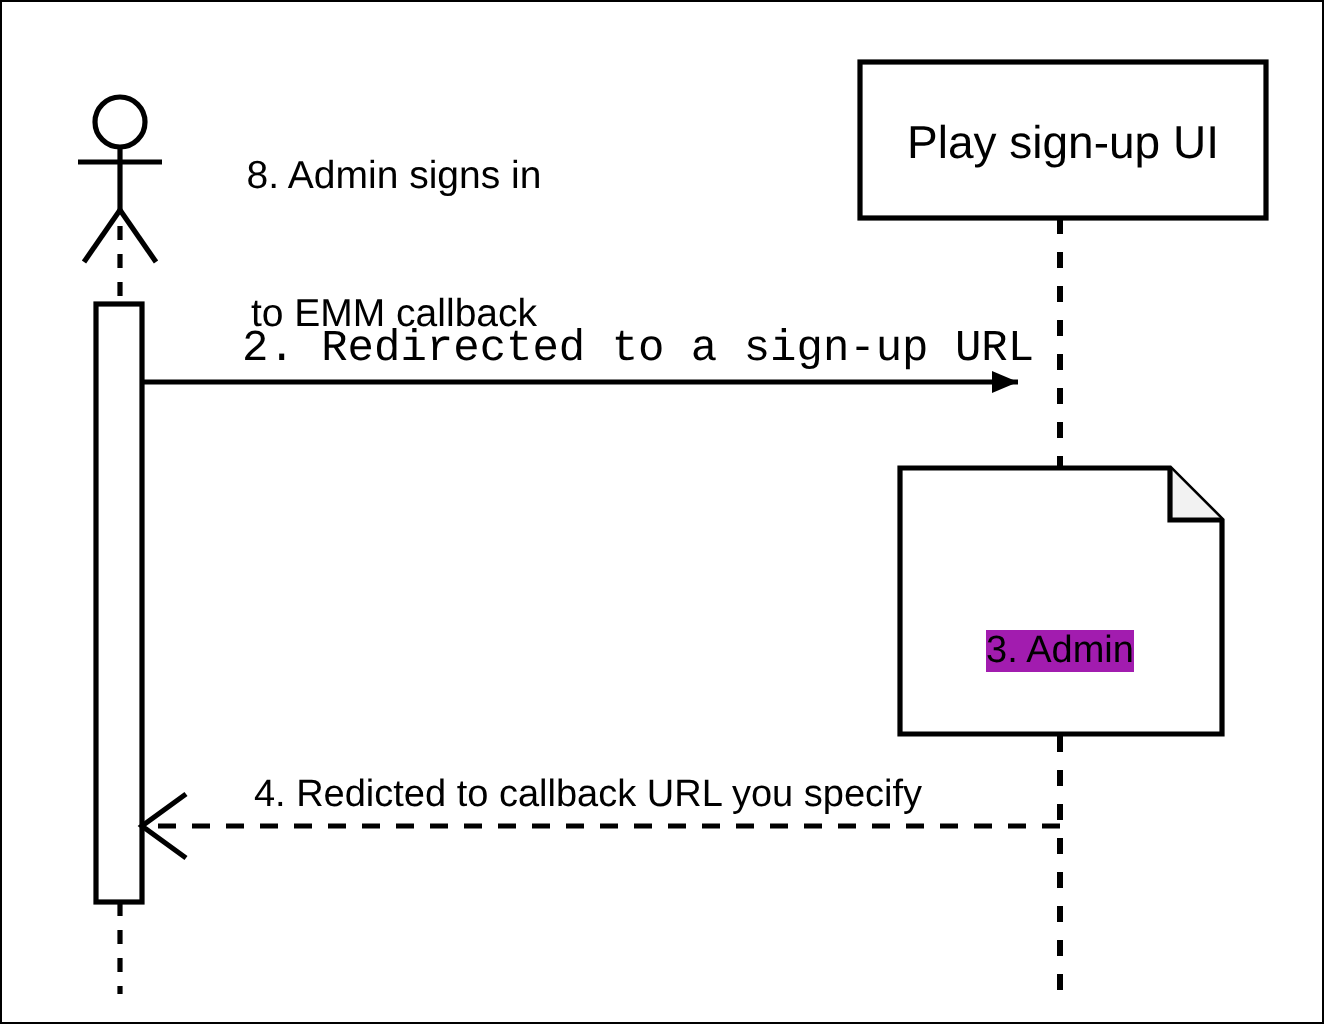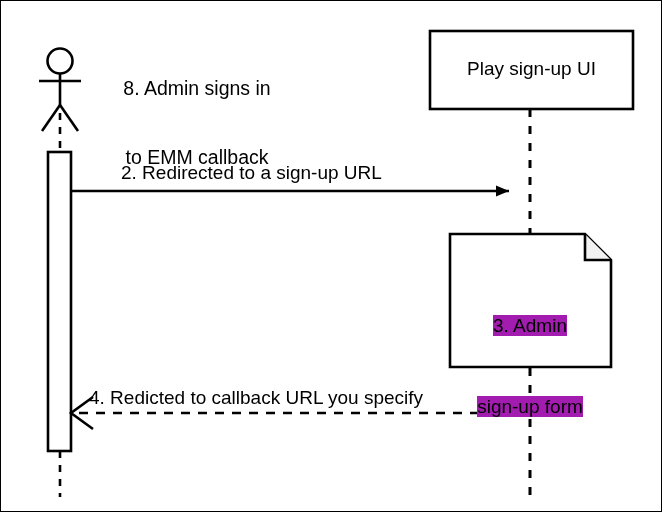--- a/index.html
+++ b/index.html
@@ -41,47 +41,49 @@
     width: 196px;
     text-align: center;
     font-size: 19.5px;
   }
   
   #participant-label {
     left: 430px;
     top: 57px;
     width: 201px;
     text-align: center;
-    font-size: 19px;
+    font-size: 23px;
   }
   
   #message2-label {
     left: 120px;
     top: 161px;
     width: 350px;
-    font-size: 19px;
+    text-align: center;
+    font-size: 22px;
+    font-family: Liberation Mono, monospace;
   }
   
   #note-text {
     left: 448px;
     top: 258px;
     width: 162px;
     text-align: center;
     font-size: 19px;
     line-height: 1.42;
   }
   #note-text span {
     background: #a21caf;
   }
   
   #message4-label {
     left: 88px;
     top: 386px;
     width: 410px;
-    text-align: left;
+    text-align: center;
     font-size: 19px;
   }
 </style>
 </head>
 <body>
 
 <div id="diagram-root">
 
   <svg id="diagram-svg" viewBox="0 0 662 512" xmlns="http://www.w3.org/2000/svg">
 
@@ -124,18 +126,17 @@
     <div>8. Admin signs in</div>
     <div>to EMM callback</div>
   </div>
 
   <div class="lbl" id="participant-label">Play sign-up UI</div>
 
   <div class="lbl" id="message2-label">2. Redirected to a sign-up URL</div>
 
   <div class="lbl" id="note-text">
     <div><span>3. Admin</span></div>
-    <div><span>sign-up form</span></div>
   </div>
 
   <div class="lbl" id="message4-label">4. Redicted to callback URL you specify</div>
 
 </div>
 
 </body></html>

